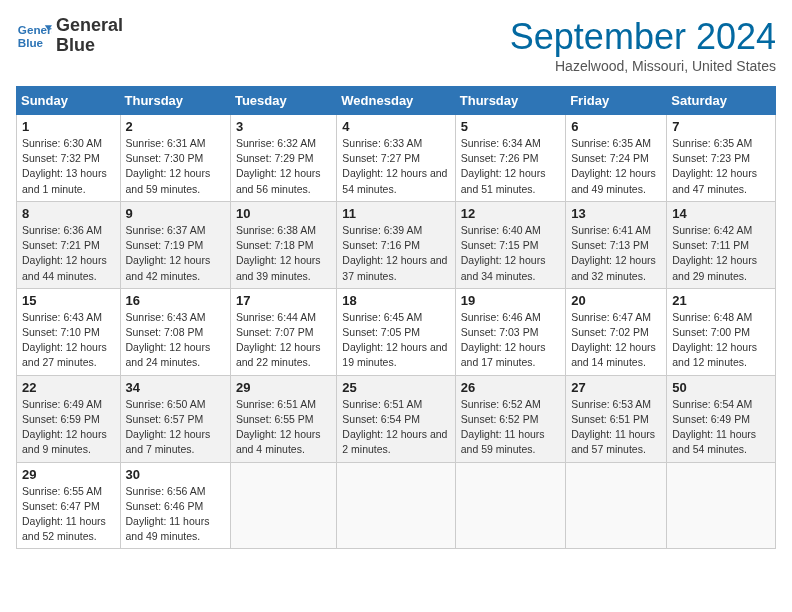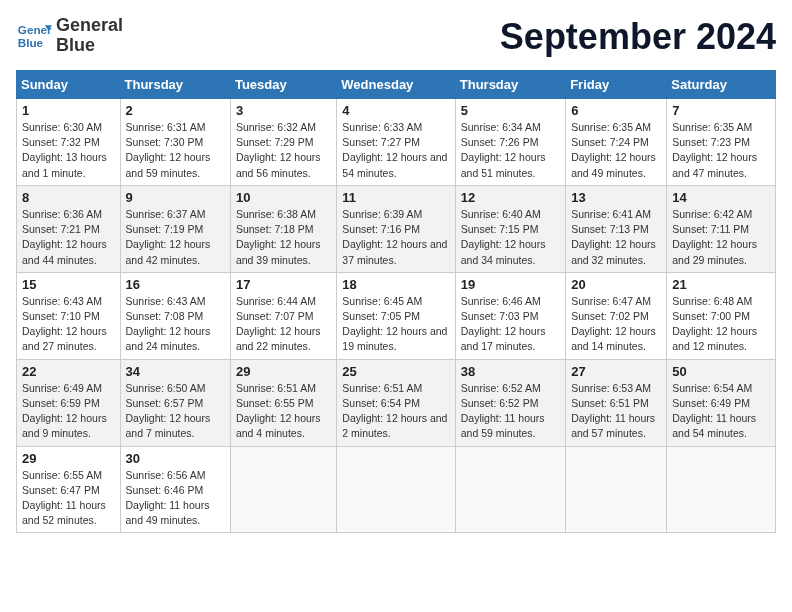--- a/index.html
+++ b/index.html
@@ -32,22 +32,22 @@
     }
     .logo-icon {
       width: 36px;
       height: 36px;
     }
     .title-area {
       text-align: right;
     }
     .month-title {
       font-size: 36px;
-      font-weight: bold;
-      color: #0f172a;
+      font-weight: normal;
+      color: #0369a1;
     }
     .location-title {
       font-size: 14px;
       color: #555;
     }
     .calendar-table {
       width: 100%;
       border-collapse: collapse;
       font-size: 11px;
     }
@@ -97,20 +97,21 @@
       <text x="2" y="32" font-size="13" font-weight="bold" fill="#2e75b6">Blue</text>
       <polygon points="32,8 40,8 36,14" fill="#2e75b6"></polygon>
     </svg>
     <div class="logo-text">
       <span>General</span>
       <span>Blue</span>
     </div>
   </div>
   <div class="title-area">
     <div class="month-title">September 2024</div>
+    <div class="location-title">Hazelwood, Missouri, United States</div>
   </div>
 </div>
 
 <table class="calendar-table">
   <thead>
     <tr>
     <th>Sunday</th>
         <th>Thursday</th>
         <th>Tuesday</th>
         <th>Wednesday</th>
@@ -221,21 +222,21 @@
         </td>
         <td>
           <span class="day-num">29</span>
           <div class="day-detail">Sunrise: 6:51 AM<br>Sunset: 6:55 PM<br>Daylight: 12 hours and 4 minutes.</div>
         </td>
         <td>
           <span class="day-num">25</span>
           <div class="day-detail">Sunrise: 6:51 AM<br>Sunset: 6:54 PM<br>Daylight: 12 hours and 2 minutes.</div>
         </td>
         <td>
-          <span class="day-num">38</span>
+          <span class="day-num">26</span>
           <div class="day-detail">Sunrise: 6:52 AM<br>Sunset: 6:52 PM<br>Daylight: 11 hours and 59 minutes.</div>
         </td>
         <td>
           <span class="day-num">27</span>
           <div class="day-detail">Sunrise: 6:53 AM<br>Sunset: 6:51 PM<br>Daylight: 11 hours and 57 minutes.</div>
         </td>
         <td>
           <span class="day-num">50</span>
           <div class="day-detail">Sunrise: 6:54 AM<br>Sunset: 6:49 PM<br>Daylight: 11 hours and 54 minutes.</div>
         </td>

